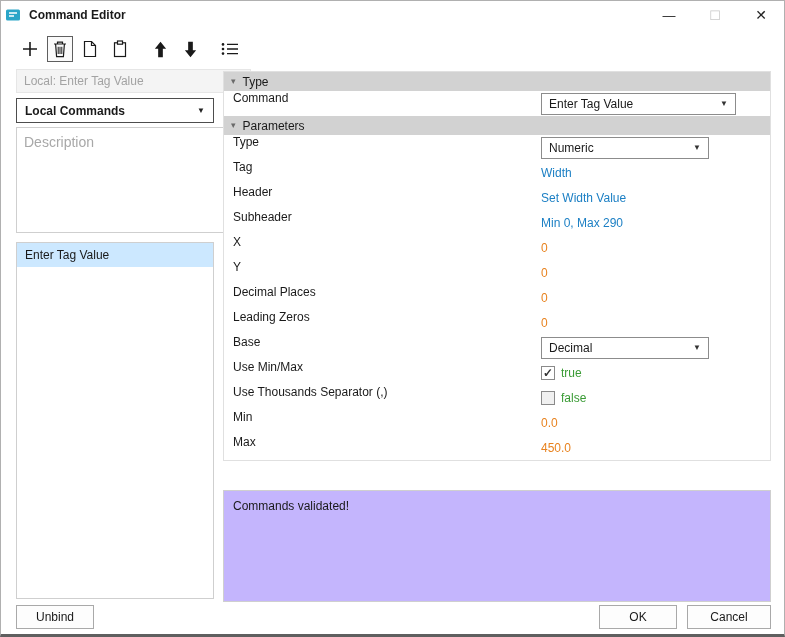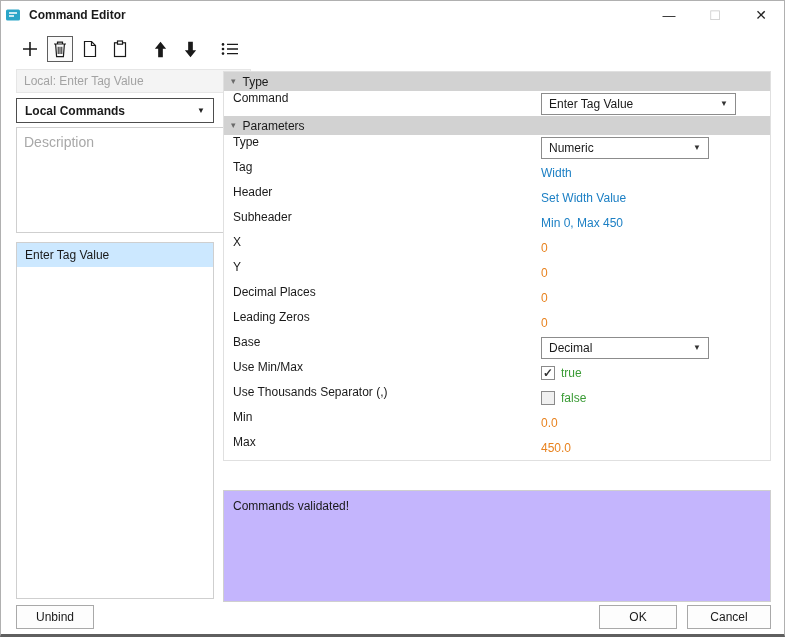--- a/index.html
+++ b/index.html
@@ -193,21 +193,21 @@
         </div>
         <div class="prop-row">
           <span class="prop-label">Header</span>
           <div class="prop-value">
             <span class="val-text blue">Set Width Value</span>
           </div>
         </div>
         <div class="prop-row">
           <span class="prop-label">Subheader</span>
           <div class="prop-value">
-            <span class="val-text blue">Min 0, Max 450</span>
+            <span class="val-text blue">Min 0, Max 290</span>
           </div>
         </div>
         <div class="prop-row">
           <span class="prop-label">X</span>
           <div class="prop-value">
             <span class="val-text orange">0</span>
           </div>
         </div>
         <div class="prop-row">
           <span class="prop-label">Y</span>

